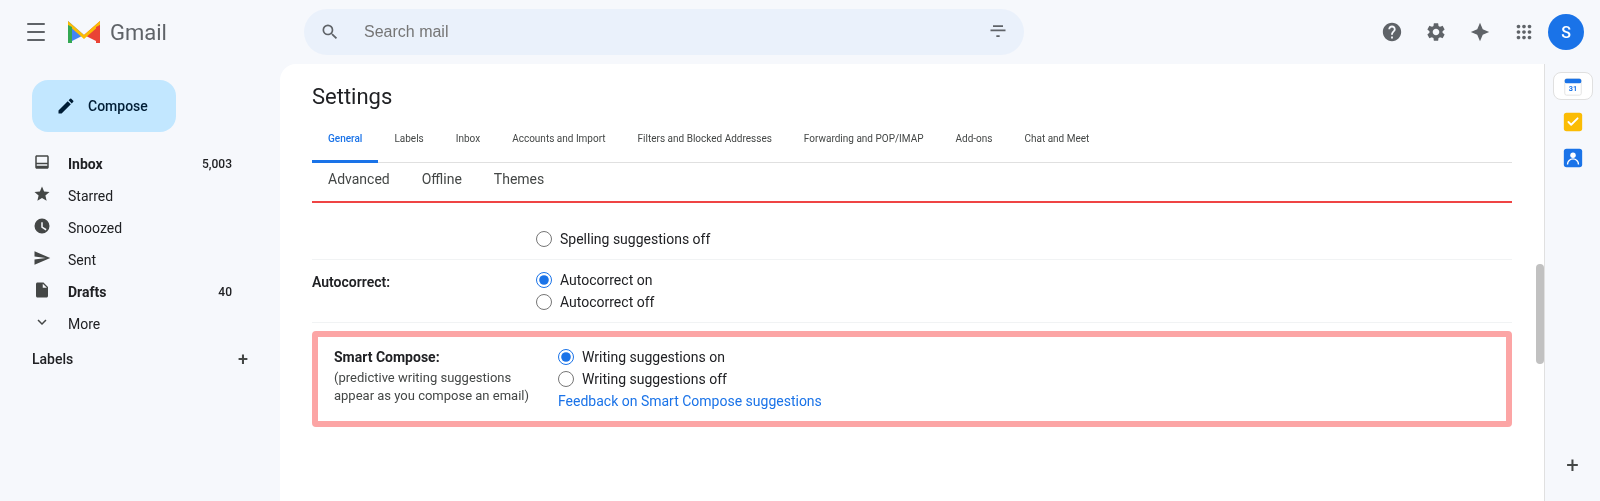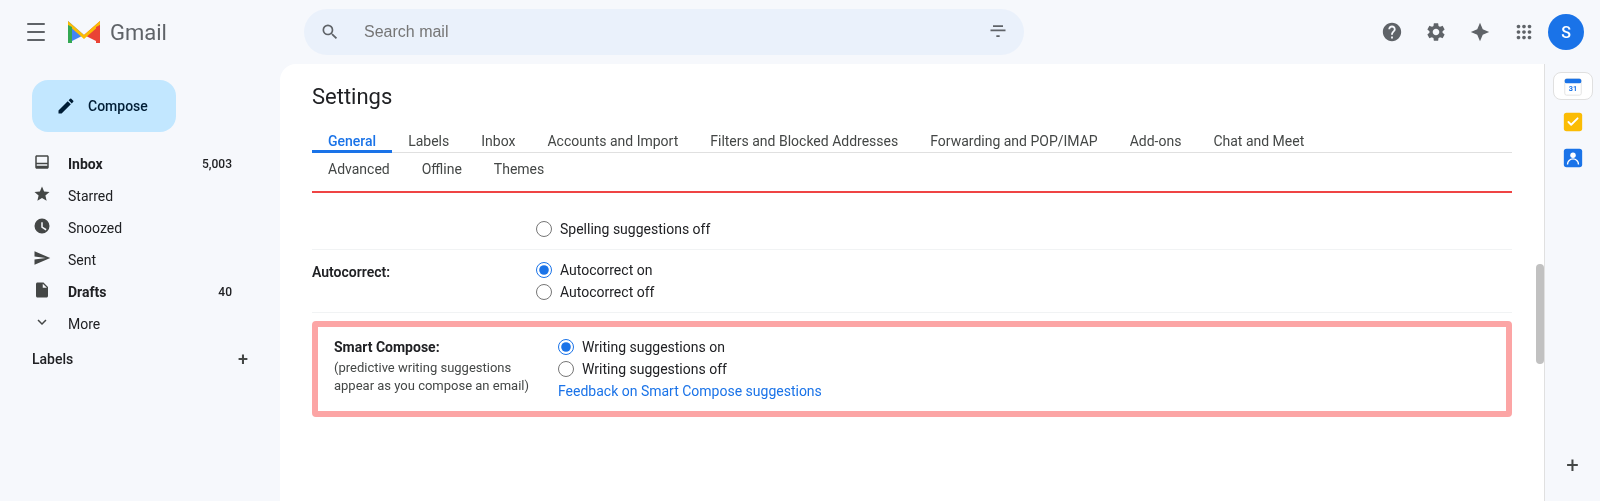--- a/index.html
+++ b/index.html
@@ -163,22 +163,22 @@
     }
 
     
     .tabs-row1 {
       display: flex;
       border-bottom: 1px solid #e0e0e0;
       gap: 0;
       margin-bottom: 0;
     }
     .tab {
-      padding: 8px 16px 1px 16px;
-      font-size: 14px;
+      padding: 8px 16px 16px 16px;
+      font-size: 10px;
       cursor: pointer;
       color: #444746;
       border-bottom: 3px solid transparent;
       margin-bottom: -1px;
     }
     .tab.active {
       color: #1a73e8;
       border-bottom: 3px solid #1a73e8;
       font-weight: 500;
     }

